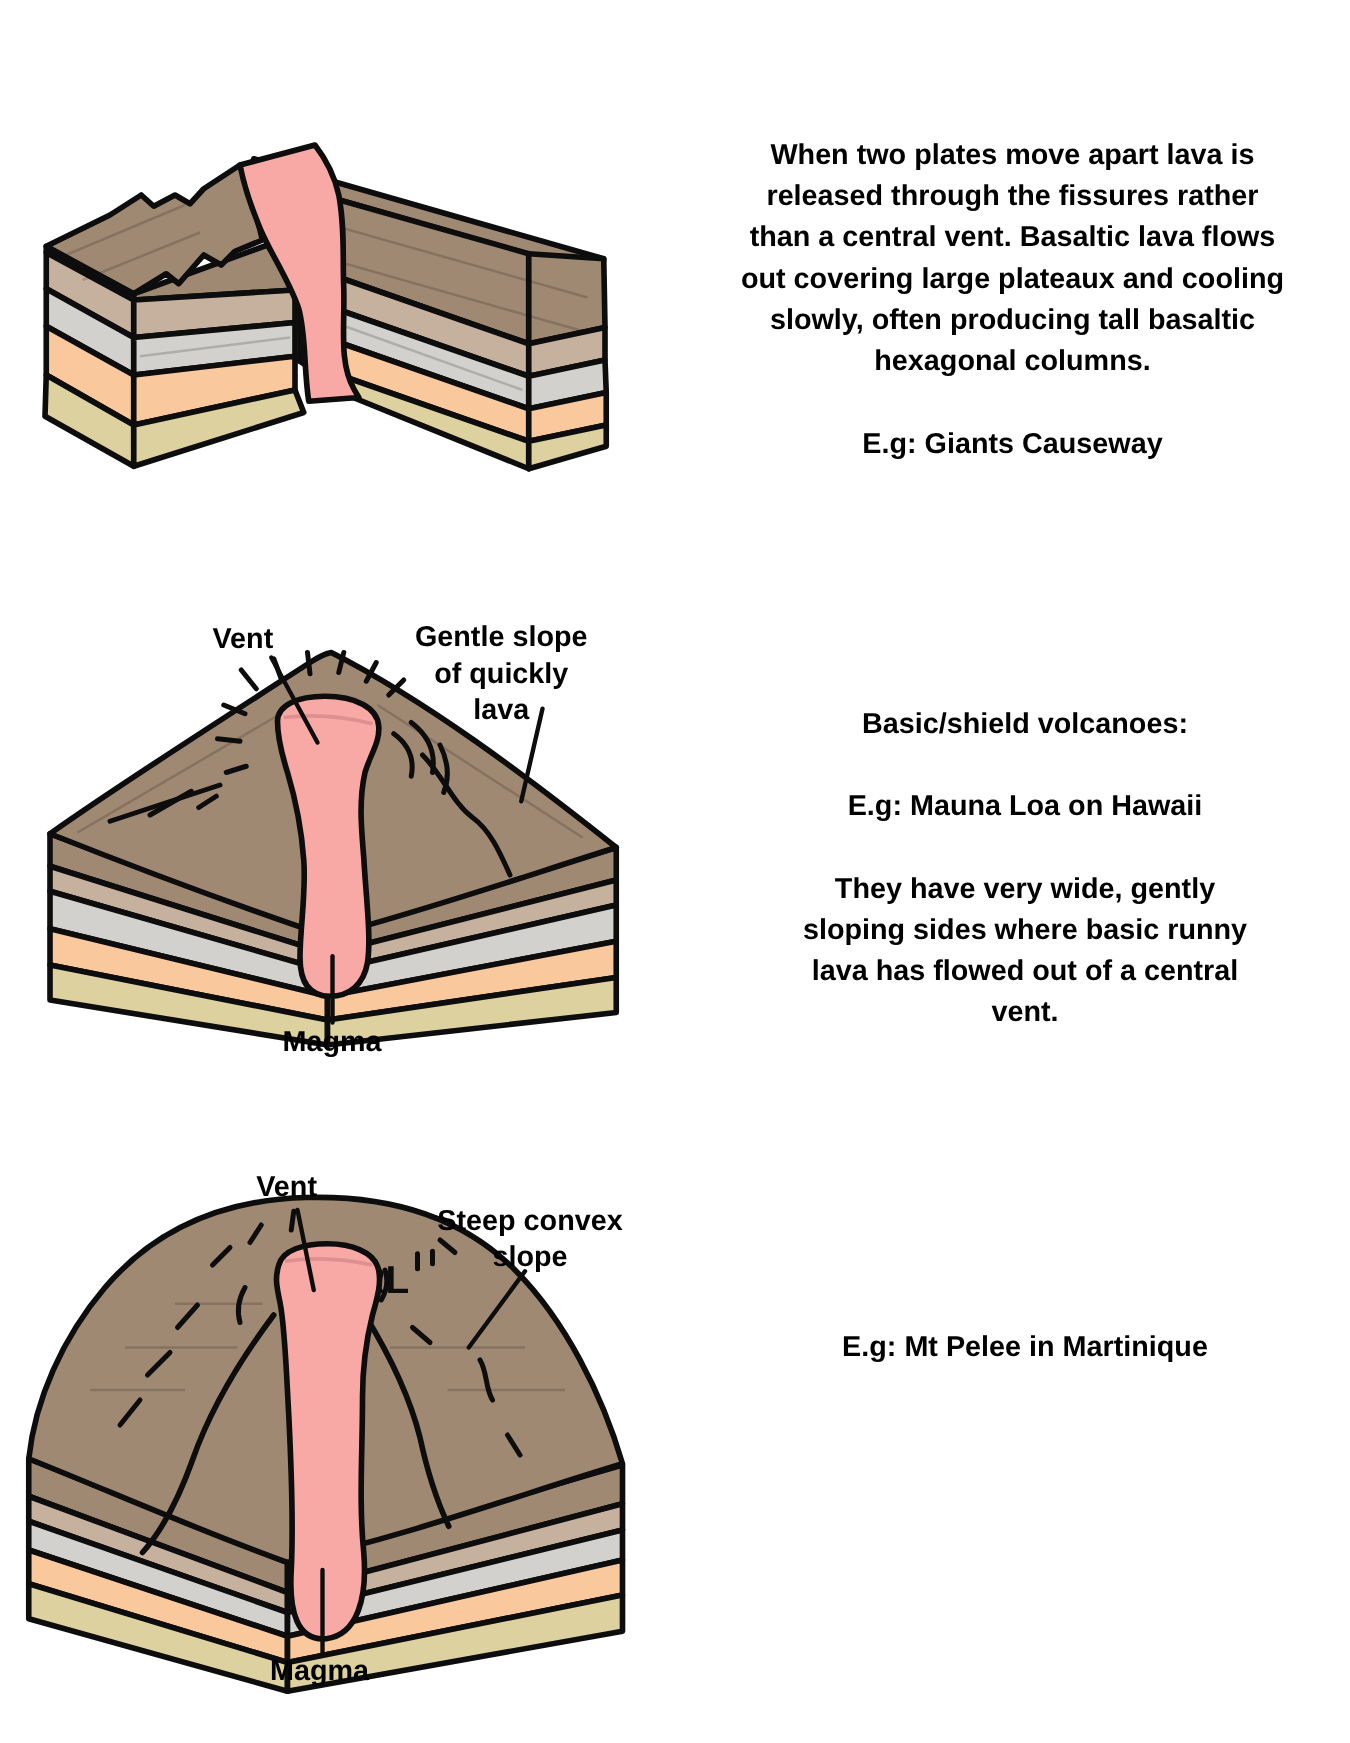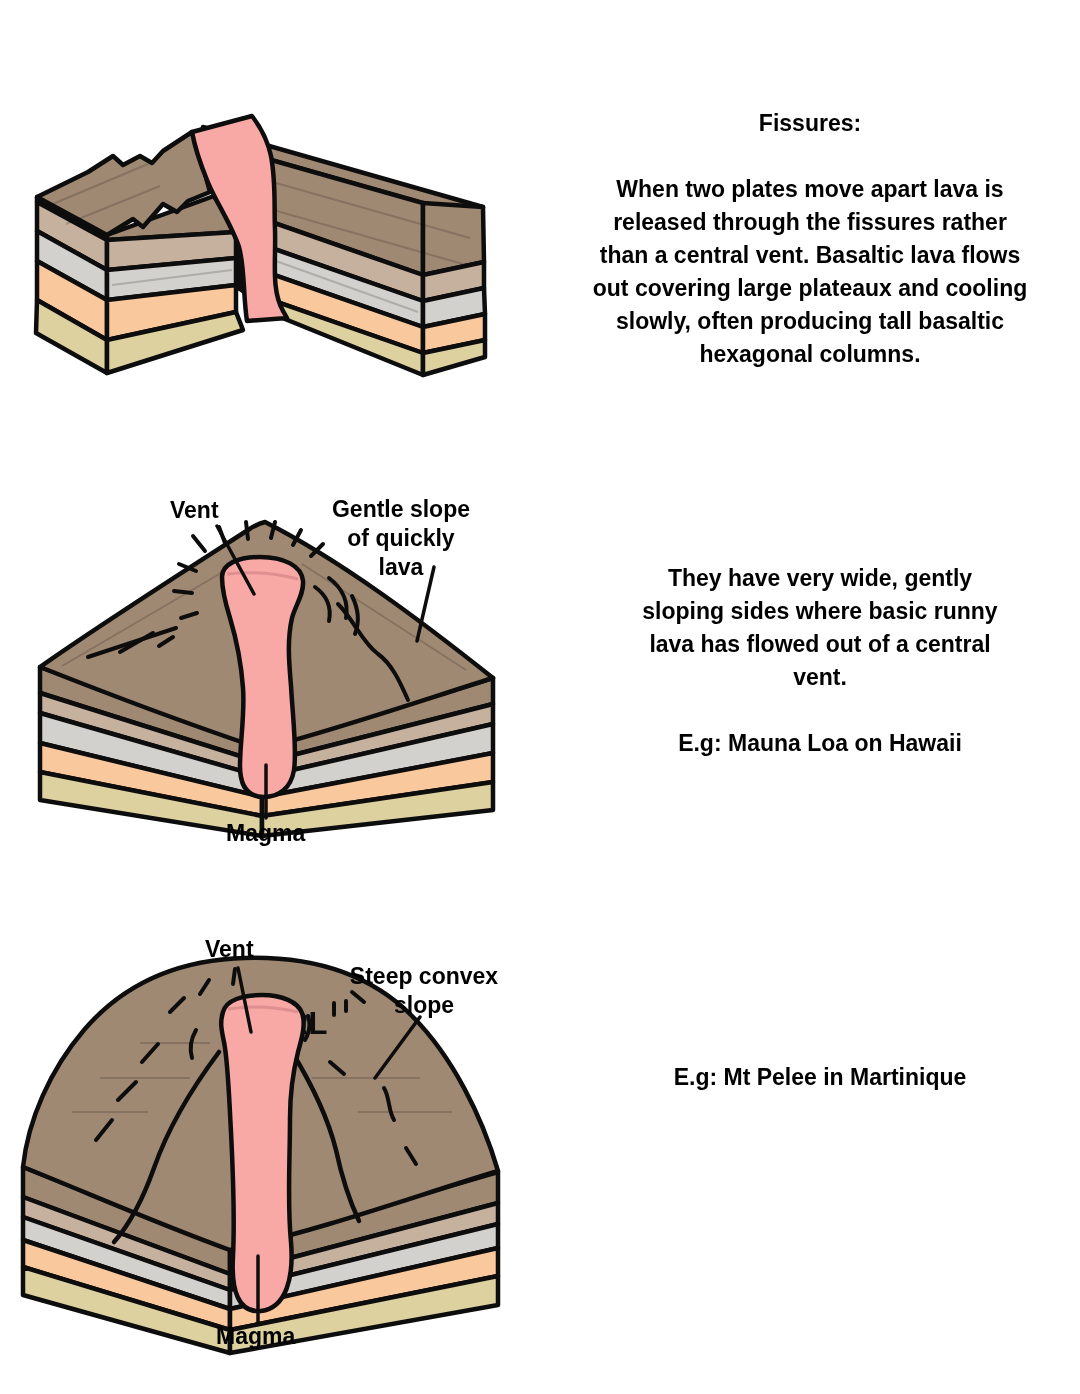--- a/index.html
+++ b/index.html
@@ -234,34 +234,35 @@
 of quickly
 lava</div>
   <div class="lbl" style="left:226px;top:819px;">Magma</div>
 
   <div class="lbl" style="left:205px;top:935px;">Vent</div>
   <div class="lbl center" style="left:348px;top:962px;width:152px;">Steep convex
 slope</div>
   <div class="lbl" style="left:216px;top:1322px;">Magma</div>
 
   <div class="tblock" style="left:545px;top:74px;width:530px;">
-    <div>Fissures:</div>
     <div>When two plates move apart lava is
 released through the fissures rather
 than a central vent. Basaltic lava flows
 out covering large plateaux and cooling
 slowly, often producing tall basaltic
 hexagonal columns.</div>
+    <div>E.g: Giants Causeway</div>
   </div>
 
   <div class="tblock" style="left:560px;top:529px;width:520px;">
+    <div>Basic/shield volcanoes:</div>
+    <div>E.g: Mauna Loa on Hawaii</div>
     <div>They have very wide, gently
 sloping sides where basic runny
 lava has flowed out of a central
 vent.</div>
-    <div>E.g: Mauna Loa on Hawaii</div>
   </div>
 
   <div class="tblock" style="left:562px;top:1028px;width:516px;">
     <div>E.g: Mt Pelee in Martinique</div>
   </div>
 
 </div>
 
 </body></html>

